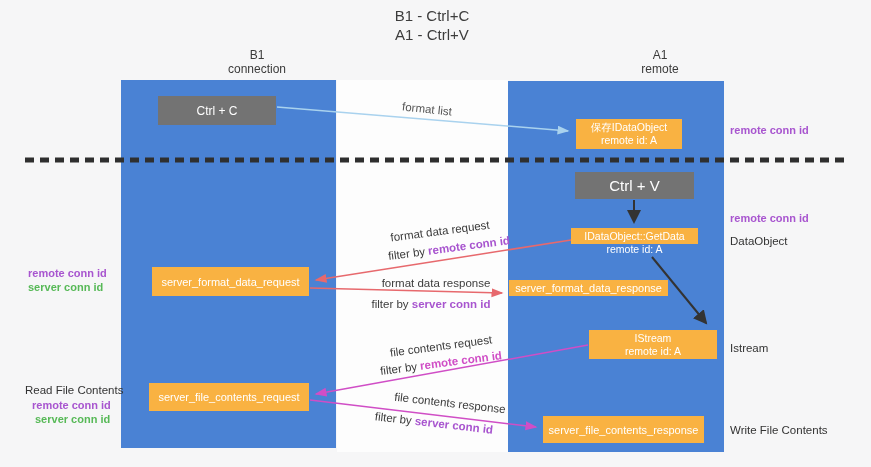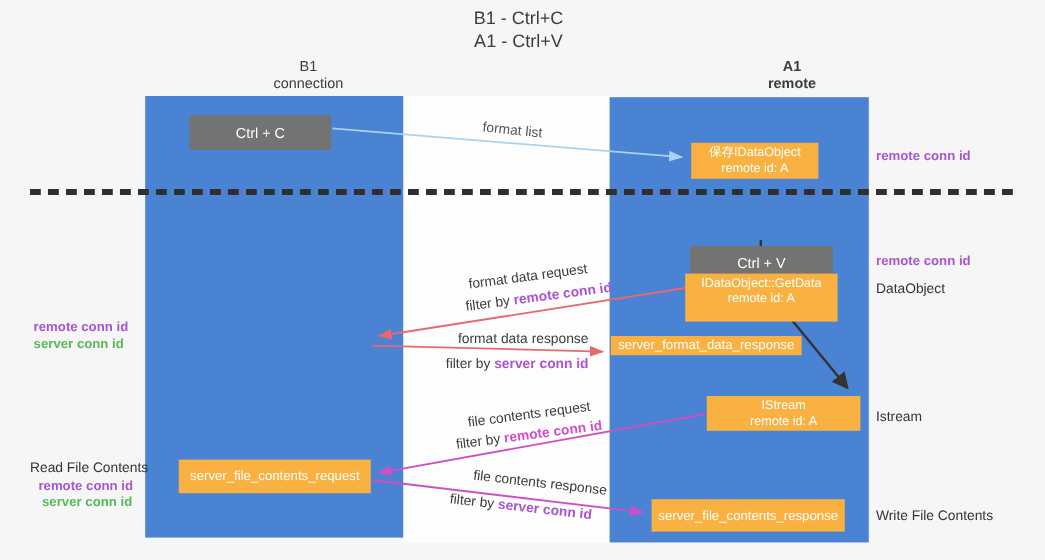--- a/index.html
+++ b/index.html
@@ -11,21 +11,21 @@
   }
   .mid-band{position:absolute;left:337px;top:80px;width:171px;height:372px;background:#fdfdfd;}
   .col{position:absolute;background:#4a82d4;}
   .col.left{left:121px;top:80px;width:215px;height:368px;}
   .col.right{left:508px;top:81px;width:216px;height:371px;}
   .title{position:absolute;left:432px;top:6px;transform:translateX(-50%);
     text-align:center;font-size:15px;line-height:19px;color:#3c3c3c;white-space:nowrap;}
   .col-header{position:absolute;top:48px;transform:translateX(-50%);
     text-align:center;font-size:12px;line-height:14px;color:#3b3b3b;white-space:nowrap;margin-left:44px;}
   .col-header.left{left:213px;}
-  .col-header.right{left:616px;font-weight:bold;}
+  .col-header.right{left:616px;}
   .node{position:absolute;color:#fff;text-align:center;white-space:nowrap;}
   .node.orange{background:#f9b242;}
   .node.green{background:#737373;}
   .node.one{display:flex;align-items:center;justify-content:center;font-size:11px;}
   .node.two{font-size:10.5px;line-height:13px;padding-top:2px;box-sizing:border-box;}
   .alabel{position:absolute;font-size:11.5px;color:#3c3c3c;white-space:nowrap;}
   .hl{font-weight:bold;}
   .hl.purple{color:#a855cf;}
   .hl.magenta{color:#d04ec6;}
   .side{position:absolute;font-size:11px;white-space:nowrap;}
@@ -82,27 +82,28 @@
     <line x1="310" y1="400" x2="536" y2="427" stroke="#d04ec6" stroke-width="1.5" marker-end="url(#m-mag)"></line>
   </svg>
 
   <div class="node green one" style="left:158px;top:96px;width:118px;height:29px;font-size:12px;">Ctrl + C</div>
 
   <div class="node orange two" style="left:576px;top:119px;width:106px;height:30px;">
     <div>保存IDataObject</div>
     <div>remote id: A</div>
   </div>
 
-  <div class="node green one" style="left:575px;top:172px;width:119px;height:27px;font-size:12px;margin-top:33px;">Ctrl + V</div>
+  <div class="node green one" style="left:575px;top:172px;width:119px;height:27px;font-size:15px;">Ctrl + V</div>
 
-  <div class="node orange two" style="left:571px;top:228px;width:127px;height:40px;">
+  <div class="node orange two" style="left:571px;top:228px;width:127px;height:16px;">
     <div>IDataObject::GetData</div>
     <div>remote id: A</div>
   </div>
 
+  <div class="node orange one" style="left:152px;top:267px;width:157px;height:29px;">server_format_data_request</div>
 
   <div class="node orange one" style="left:509px;top:280px;width:159px;height:16px;">server_format_data_response</div>
 
   <div class="node orange two" style="left:589px;top:330px;width:128px;height:29px;">
     <div>IStream</div>
     <div>remote id: A</div>
   </div>
 
   <div class="node orange one" style="left:149px;top:383px;width:160px;height:28px;">server_file_contents_request</div>
 

